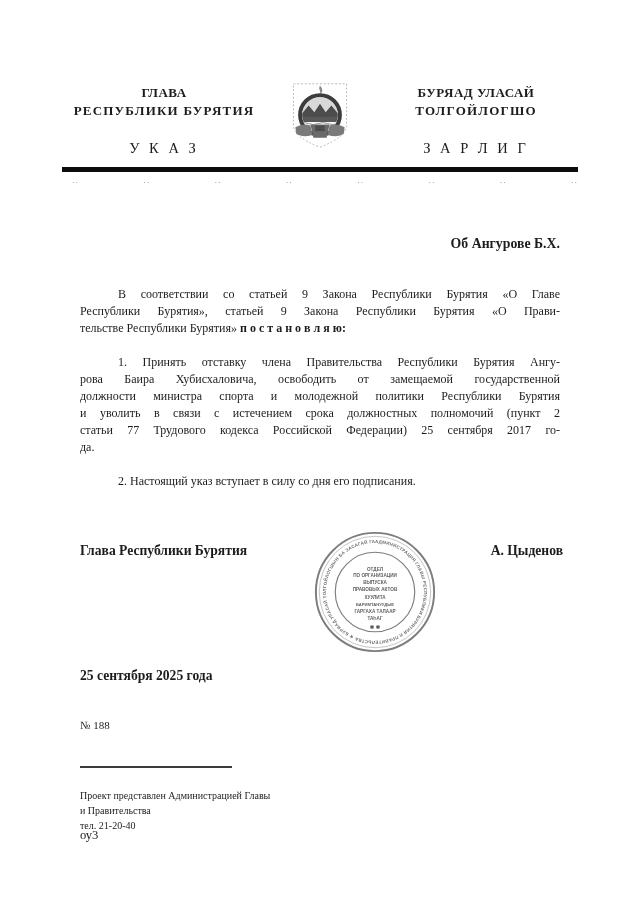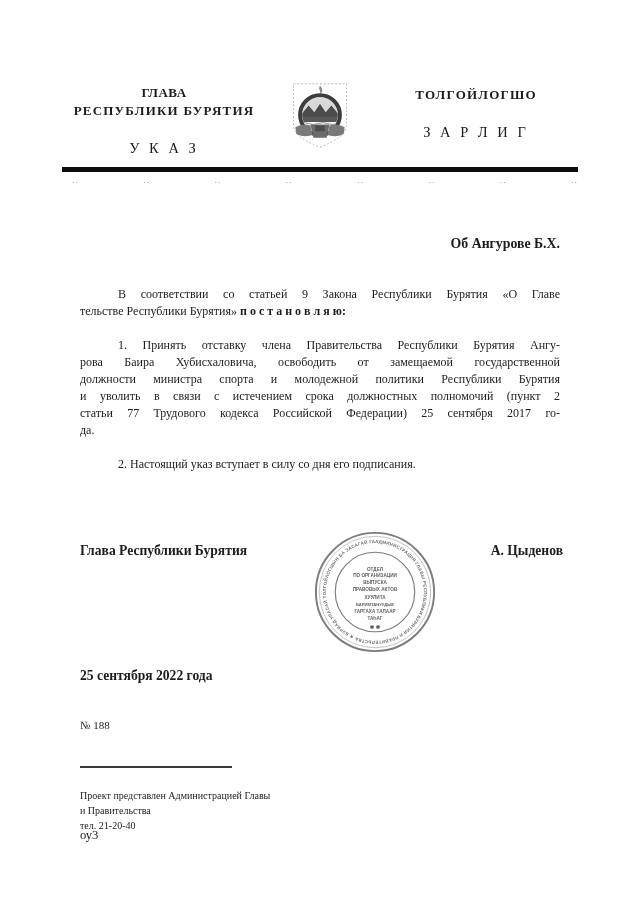--- a/index.html
+++ b/index.html
@@ -86,20 +86,21 @@
           <path d="M16 46 q5 -2 10 0 t10 0 t10 0 t10 0" fill="none" stroke="#8d8d8d" stroke-width="1"></path>
         </g>
         <path d="M12 50 Q20 45 28 48 L30 58 Q19 61 13 57 Z" fill="#7a7a7a"></path>
         <path d="M64 50 Q56 45 48 48 L46 58 Q57 61 63 57 Z" fill="#7a7a7a"></path>
         <path d="M28 47 H48 L45 61 H31 Z" fill="#6a6a6a"></path>
         <rect x="33" y="48" width="10" height="6" fill="#4c4c4c"></rect>
       </svg>
     </div>
 
     <div class="org-col">
+      <div class="org-line1">БУРЯАД УЛАСАЙ</div>
       <div class="org-line2">ТОЛГОЙЛОГШО</div>
       <div class="doc-type">З А Р Л И Г</div>
     </div>
   </div>
 
   <div class="rule"></div>
   <div class="rule-dots">
     <span>..</span>
     <span>..</span>
     <span>..</span>
@@ -108,20 +109,21 @@
     <span>..</span>
     <span>..</span>
     <span>..</span>
   </div>
 
   <div class="doc-title">Об Ангурове Б.Х.</div>
 
   <div class="body-block">
     <div class="para">
       <div class="bline jline indent">В соответствии со статьей 9 Закона Республики Бурятия «О Главе</div>
+      <div class="bline jline">Республики Бурятия», статьей 9 Закона Республики Бурятия «О Прави-</div>
       <div class="bline"><span>тельстве Республики Бурятия» </span><span class="bold-run">п о с т а н о в л я ю:</span></div>
     </div>
 
     <div class="para">
       <div class="bline jline indent">1. Принять отставку члена Правительства Республики Бурятия Ангу-</div>
       <div class="bline jline">рова Баира Хубисхаловича, освободить от замещаемой государственной</div>
       <div class="bline jline">должности министра спорта и молодежной политики Республики Бурятия</div>
       <div class="bline jline">и уволить в связи с истечением срока должностных полномочий (пункт 2</div>
       <div class="bline jline">статьи 77 Трудового кодекса Российской Федерации) 25 сентября 2017 го-</div>
       <div class="bline">да.</div>
@@ -153,21 +155,21 @@
       <text x="65" y="57" font-size="4.8">ВЫПУСКА</text>
       <text x="65" y="64" font-size="4.8">ПРАВОВЫХ АКТОВ</text>
       <text x="65" y="72.5" font-size="4.8">ХУУЛИТА</text>
       <text x="65" y="79.5" font-size="4.3">БАРИМТАНУУДЫЕ</text>
       <text x="65" y="86.5" font-size="4.8">ГАРГАХА ТАЛААР</text>
       <text x="65" y="93.5" font-size="4.8">ТАҺАГ</text>
       <text x="65" y="103" font-size="5.5">✱  ✱</text>
     </g>
   </svg>
 
-  <div class="date-line">25 сентября 2022 года</div>
+  <div class="date-line">25 сентября 2025 года</div>
   <div class="num-line">№ 188</div>
 
   <div class="footnote-rule"></div>
   <div class="footer-block">
     <div>Проект представлен Администрацией Главы</div>
     <div>и Правительства</div>
     <div>тел. 21-20-40</div>
   </div>
   <div class="footer-code">оу3</div>
 

